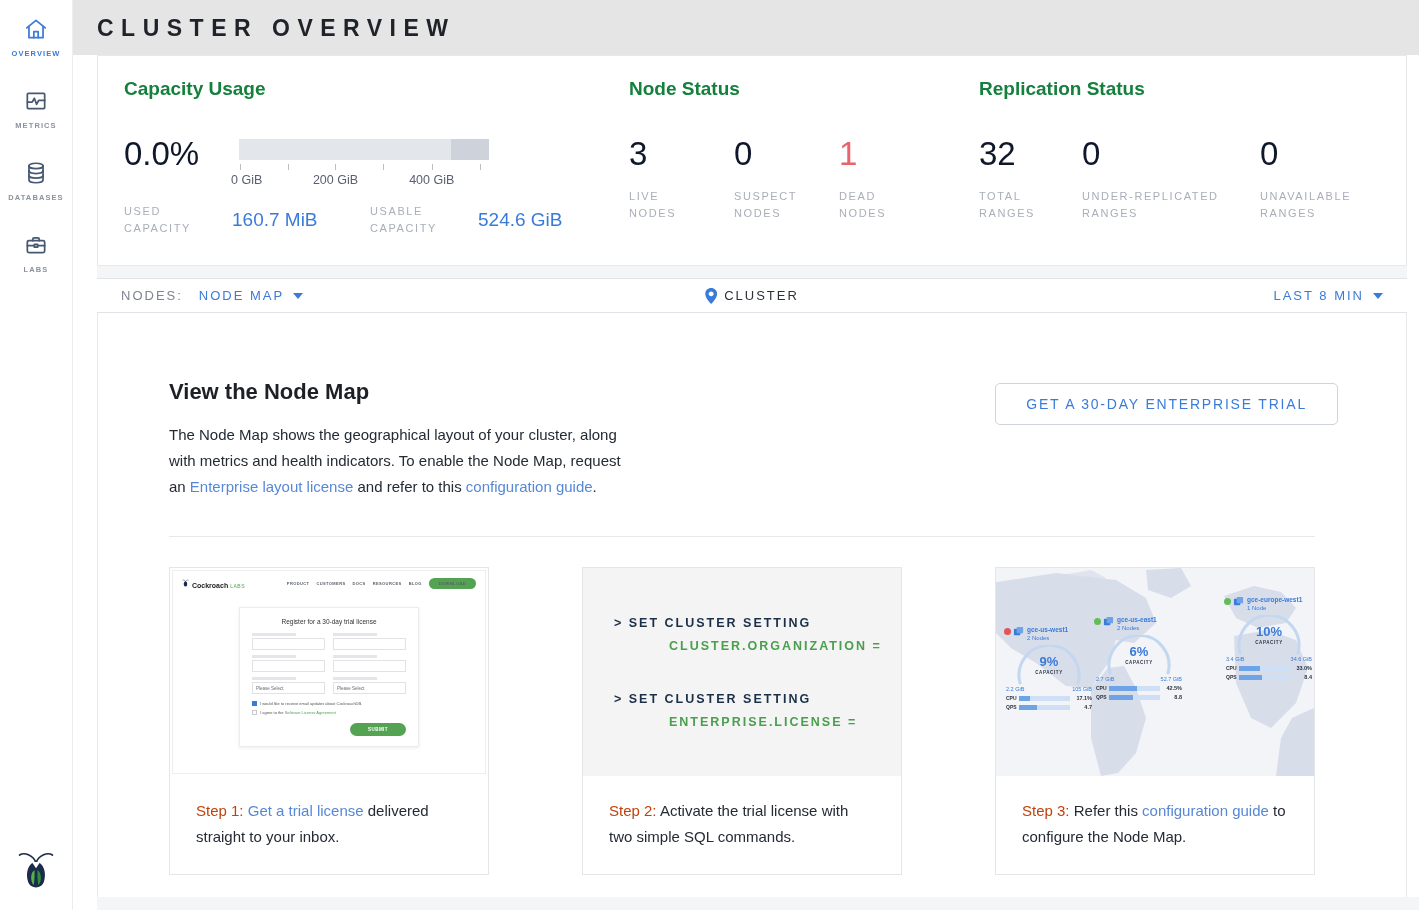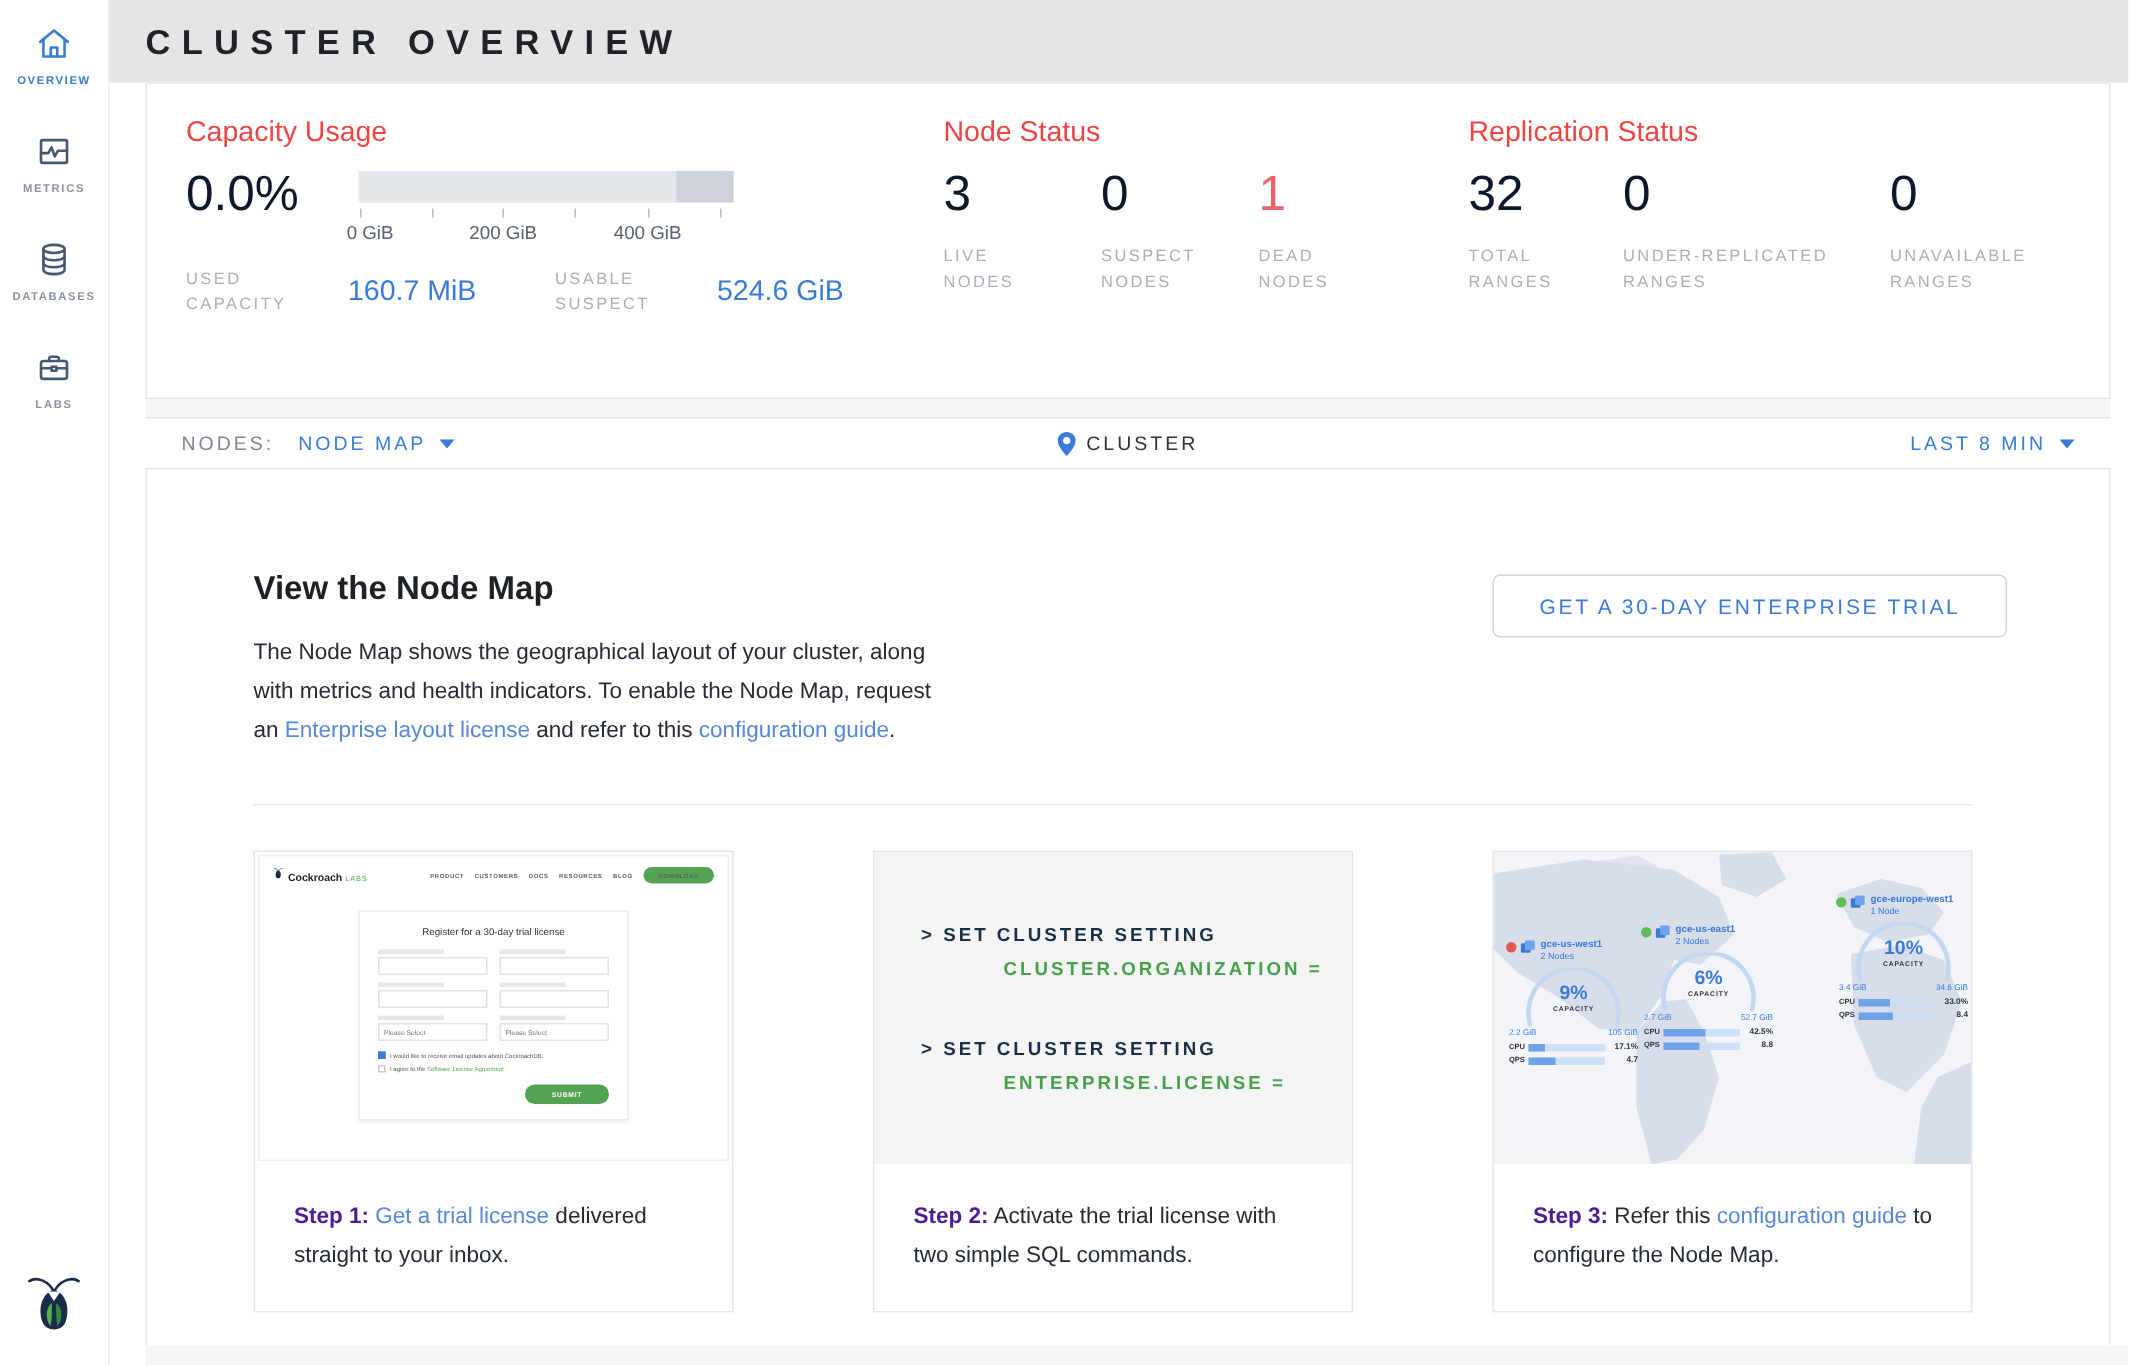--- a/index.html
+++ b/index.html
@@ -15,21 +15,21 @@
   .nav-item.active .nav-label { color:#3a7bd9; }
   .logo-wrap { position:absolute; bottom:10px; left:50%; transform:translateX(-50%); }
 
   
   .main { flex:1; position:relative; }
   .page-header { height:55px; background:#e5e5e5; }
   .page-title { line-height:56px; padding-left:24px; font-size:23px; font-weight:600; letter-spacing:7.5px; color:#1f2329; }
 
   
   .summary-card { margin:0 12px 0 24px; height:211px; background:#fff; border:1px solid #e7e8eb; display:flex; padding:22px 26px 0 26px; }
-  .sec-title { font-size:19px; color:#ef4444; font-weight:400; margin-bottom:11px; }
+  .sec-title { font-size:19px; color:#15803d; font-weight:700; margin-bottom:36px; }
   .cap-sec { width:505px; }
   .cap-row { display:flex; align-items:flex-start; }
   .big-val { font-size:33px; color:#0f172a; font-weight:500; line-height:36px; }
   .big-val.red { color:#e8636a; }
   .cap-chart { margin-left:40px; width:250px; position:relative; padding-top:3px; }
   .cap-bar { height:21px; background:#e3e6eb; position:relative; }
   .cap-bar .dark-seg { position:absolute; right:0; top:0; height:100%; width:15.4%; background:#ced3db; }
   .tick-row { position:relative; height:8px; margin-top:3px; }
   .tick { position:absolute; top:1px; width:1px; height:6px; background:#b9bec8; }
   .axis-row { position:relative; height:14px; margin-top:2px; }
@@ -62,21 +62,21 @@
   .nm-title { font-size:22px; font-weight:600; color:#1d2126; }
   .nm-desc { margin-top:17px; width:470px; font-size:15px; line-height:26px; color:#242b35; }
   .lnk { color:#5788d7; cursor:pointer; }
   .trial-btn { position:absolute; top:70px; right:68px; background:#fff; border:1px solid #cfd4db; border-radius:5px; padding:12px 30px; font-size:14px; letter-spacing:1.8px; color:#3a7bd9; font-weight:500; cursor:pointer; font-family:"Liberation Sans", sans-serif; }
   .divider { margin-top:36px; border-top:1px solid #e8e8ea; }
 
   .cards-row { margin-top:30px; display:flex; justify-content:space-between; }
   .step-card { width:320px; height:308px; background:#fff; border:1px solid #e4e6e9; display:flex; flex-direction:column; }
   .card-media { height:208px; position:relative; overflow:hidden; }
   .card-caption { padding:22px 26px; font-size:15px; line-height:26px; color:#242b35; }
-  .cap-bold { font-weight:bold; color:#4c1d95; }
+  .cap-bold { font-weight:normal; color:#c2410c; }
 
   
   .thumb-site { position:absolute; inset:2px; border:1px solid #eceef0; background:#fff; }
   .ts-top { display:flex; align-items:center; padding:7px 9px 5px 9px; }
   .ts-brand { display:flex; align-items:baseline; }
   .ts-bug { width:7px; height:9px; margin-right:3px; }
   .ts-brand-name { font-size:7px; font-weight:bold; color:#222; }
   .ts-brand-suffix { font-size:5px; color:#54a353; margin-left:2px; letter-spacing:.5px; }
   .ts-nav { margin-left:auto; display:flex; align-items:center; gap:7px; }
   .ts-nav span { font-size:4px; letter-spacing:.4px; color:#5a5f66; font-weight:bold; }
@@ -209,21 +209,21 @@
             <div class="axis-row">
               <span class="axis-lbl" style="left:3%">0 GiB</span>
               <span class="axis-lbl" style="left:38.5%">200 GiB</span>
               <span class="axis-lbl" style="left:77%">400 GiB</span>
             </div>
           </div>
         </div>
         <div class="cap-bottom">
           <div class="stat-lbl" style="width:108px">USED CAPACITY</div>
           <div class="mid-val" style="width:138px">160.7 MiB</div>
-          <div class="stat-lbl" style="width:108px">USABLE SUSPECT</div>
+          <div class="stat-lbl" style="width:108px">USABLE CAPACITY</div>
           <div class="mid-val">524.6 GiB</div>
         </div>
       </div>
 
       <div class="nodes-sec">
         <div class="sec-title">Node Status</div>
         <div class="metric-row">
           <div class="metric-col" style="width:105px">
             <div class="big-val">3</div>
             <div class="stat-lbl" style="width:80px">LIVE NODES</div>

